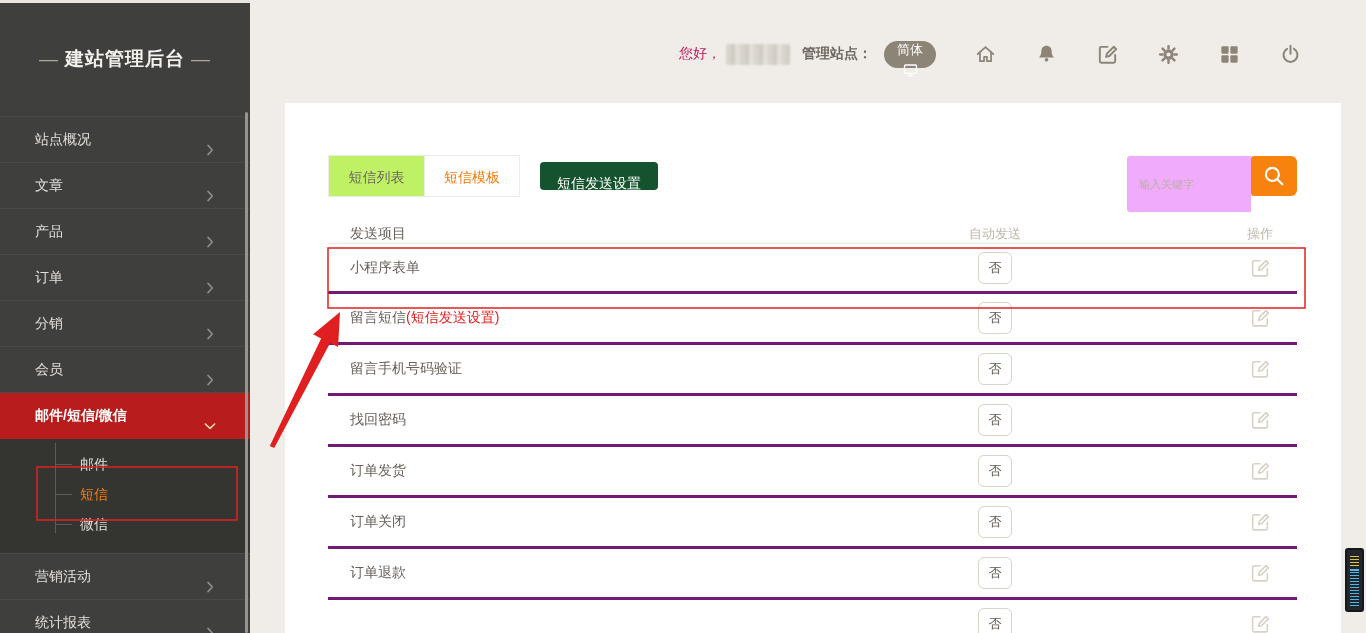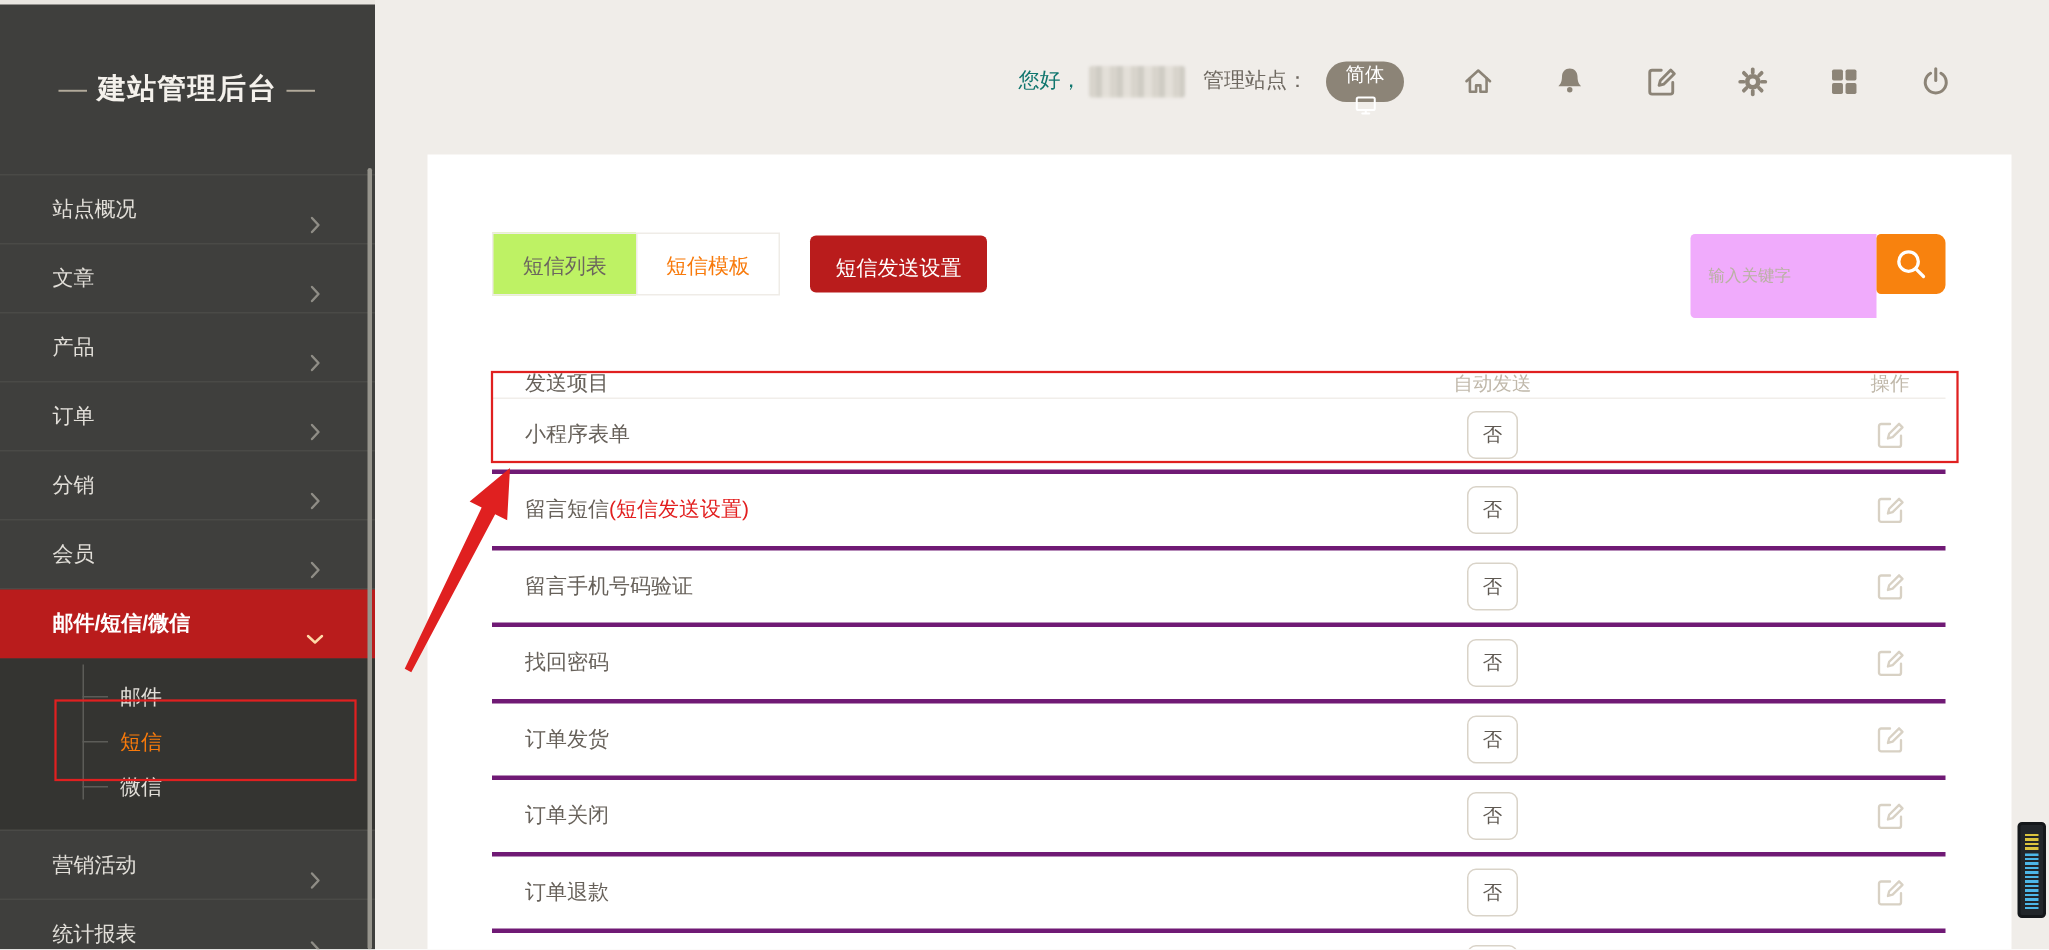--- a/index.html
+++ b/index.html
@@ -20,42 +20,42 @@
   .submenu { position:relative; background:#343431; padding:10px 0 14px 0; border-bottom:1px solid #4a4a47; }
   .submenu::before { content:''; position:absolute; left:55px; top:4px; bottom:20px; width:1px; background:#5c5c58; }
   .sub-item { position:relative; height:30px; line-height:30px; padding-left:80px; font-size:14px; color:#e2dfd9; cursor:pointer; }
   .sub-item::before { content:''; position:absolute; left:55px; top:15px; width:17px; height:1px; background:#5c5c58; }
   .sub-item.active { color:#f87a0b; }
   .side-scrollbar { position:absolute; left:245px; top:112px; width:3px; height:521px; background:#96948c; border-radius:2px; }
 
   
   .topbar { position:absolute; left:250px; top:0; right:0; height:103px; }
   .topbar-inner { position:absolute; top:40px; right:64px; display:flex; align-items:center; height:28px; }
-  .greeting { font-size:14px; color:#0f766e; white-space:nowrap; }
+  .greeting { font-size:14px; color:#be185d; white-space:nowrap; }
   .censored { width:64px; height:21px; margin-left:5px; border-radius:2px;
     background:repeating-linear-gradient(90deg,#d8d4cc 0 5px,#cfccc4 5px 9px,#e3dfd8 9px 14px);
     filter:blur(1.2px); }
-  .manage-label { font-size:14px; color:#6e6860; margin-left:12px; white-space:nowrap; }
+  .manage-label { font-size:14px; color:#6e6860; margin-left:12px; white-space:nowrap;font-weight:bold; }
   .lang-pill { display:flex; align-items:center; gap:3px; margin-left:12px; height:27px; padding:0 13px; background:#8c8477; border-radius:14px; color:#fff; font-size:13px; cursor:pointer;flex-direction:column; }
   .hicon { margin-left:37px; width:24px; height:24px; display:flex; align-items:center; justify-content:center; cursor:pointer; }
   .hicon svg { width:23px; height:23px; }
 
   
   .panel { position:absolute; left:285px; top:103px; width:1056px; height:530px; background:#ffffff; padding:0 44px 0 43px; overflow:hidden; }
   .tabs-row { display:flex; align-items:center; margin-top:52px; height:42px; }
   .tab { width:96px; height:42px; line-height:42px; text-align:center; font-size:14px; color:#6c665e; background:#bef264; border:1px solid #efece7; border-right:none; cursor:pointer; }
   .tab.active { background:#ffffff; color:#f87a0b; border-right:1px solid #efece7; }
-  .tab-btn { margin-left:20px; height:38px; line-height:42px; padding:0 17px; background:#b91c1c; color:#ffffff; font-size:14px; border-radius:4px; border:none; cursor:pointer; }
+  .tab-btn { margin-left:20px; height:28px; line-height:42px; padding:0 17px; background:#14532d; color:#ffffff; font-size:14px; border-radius:4px; border:none; cursor:pointer; }
   .search-wrap { margin-left:auto; display:flex; height:40px; }
   .search-input { width:124px; height:56px; background:#f0abfc; border:none; outline:none; padding:0 12px; font-size:11px; color:#6c665e; border-radius:3px 0 0 3px; font-family:"Liberation Sans",sans-serif; }
   .search-input::placeholder { color:#b9b1a3; }
   .search-btn { width:46px; height:40px; background:#f8820e; border:none; border-radius:3px 6px 6px 3px; cursor:pointer; display:flex; align-items:center; justify-content:center; }
 
   
-  .thead { display:flex; margin-top:50px; font-size:13px; color:#c0b8aa; }
+  .thead { display:flex; margin-top:28px; font-size:13px; color:#c0b8aa; }
   .trow  { display:flex; align-items:center; height:51px; border-bottom:3px solid #701a75; }
   .tbody .trow:first-child { border-top:1px solid #f1eeea; }
   .c-label { flex:1; padding-left:22px; font-size:14px; color:#67615a; }
   .c-label .lbl-red { color:#e21f1f; }
   .c-auto { width:80px; display:flex; justify-content:center; }
   .c-gap { width:195px; }
   .c-op { width:60px; display:flex; justify-content:center; }
   .c-end { width:7px; }
   .no-btn { width:34px; height:32px; background:#fff; border:1px solid #d9d3c8; border-radius:6px; font-size:13px; color:#5f5952; cursor:pointer; font-family:"Liberation Sans",sans-serif; }
   .edit-ic { width:22px; height:22px; cursor:pointer; }

